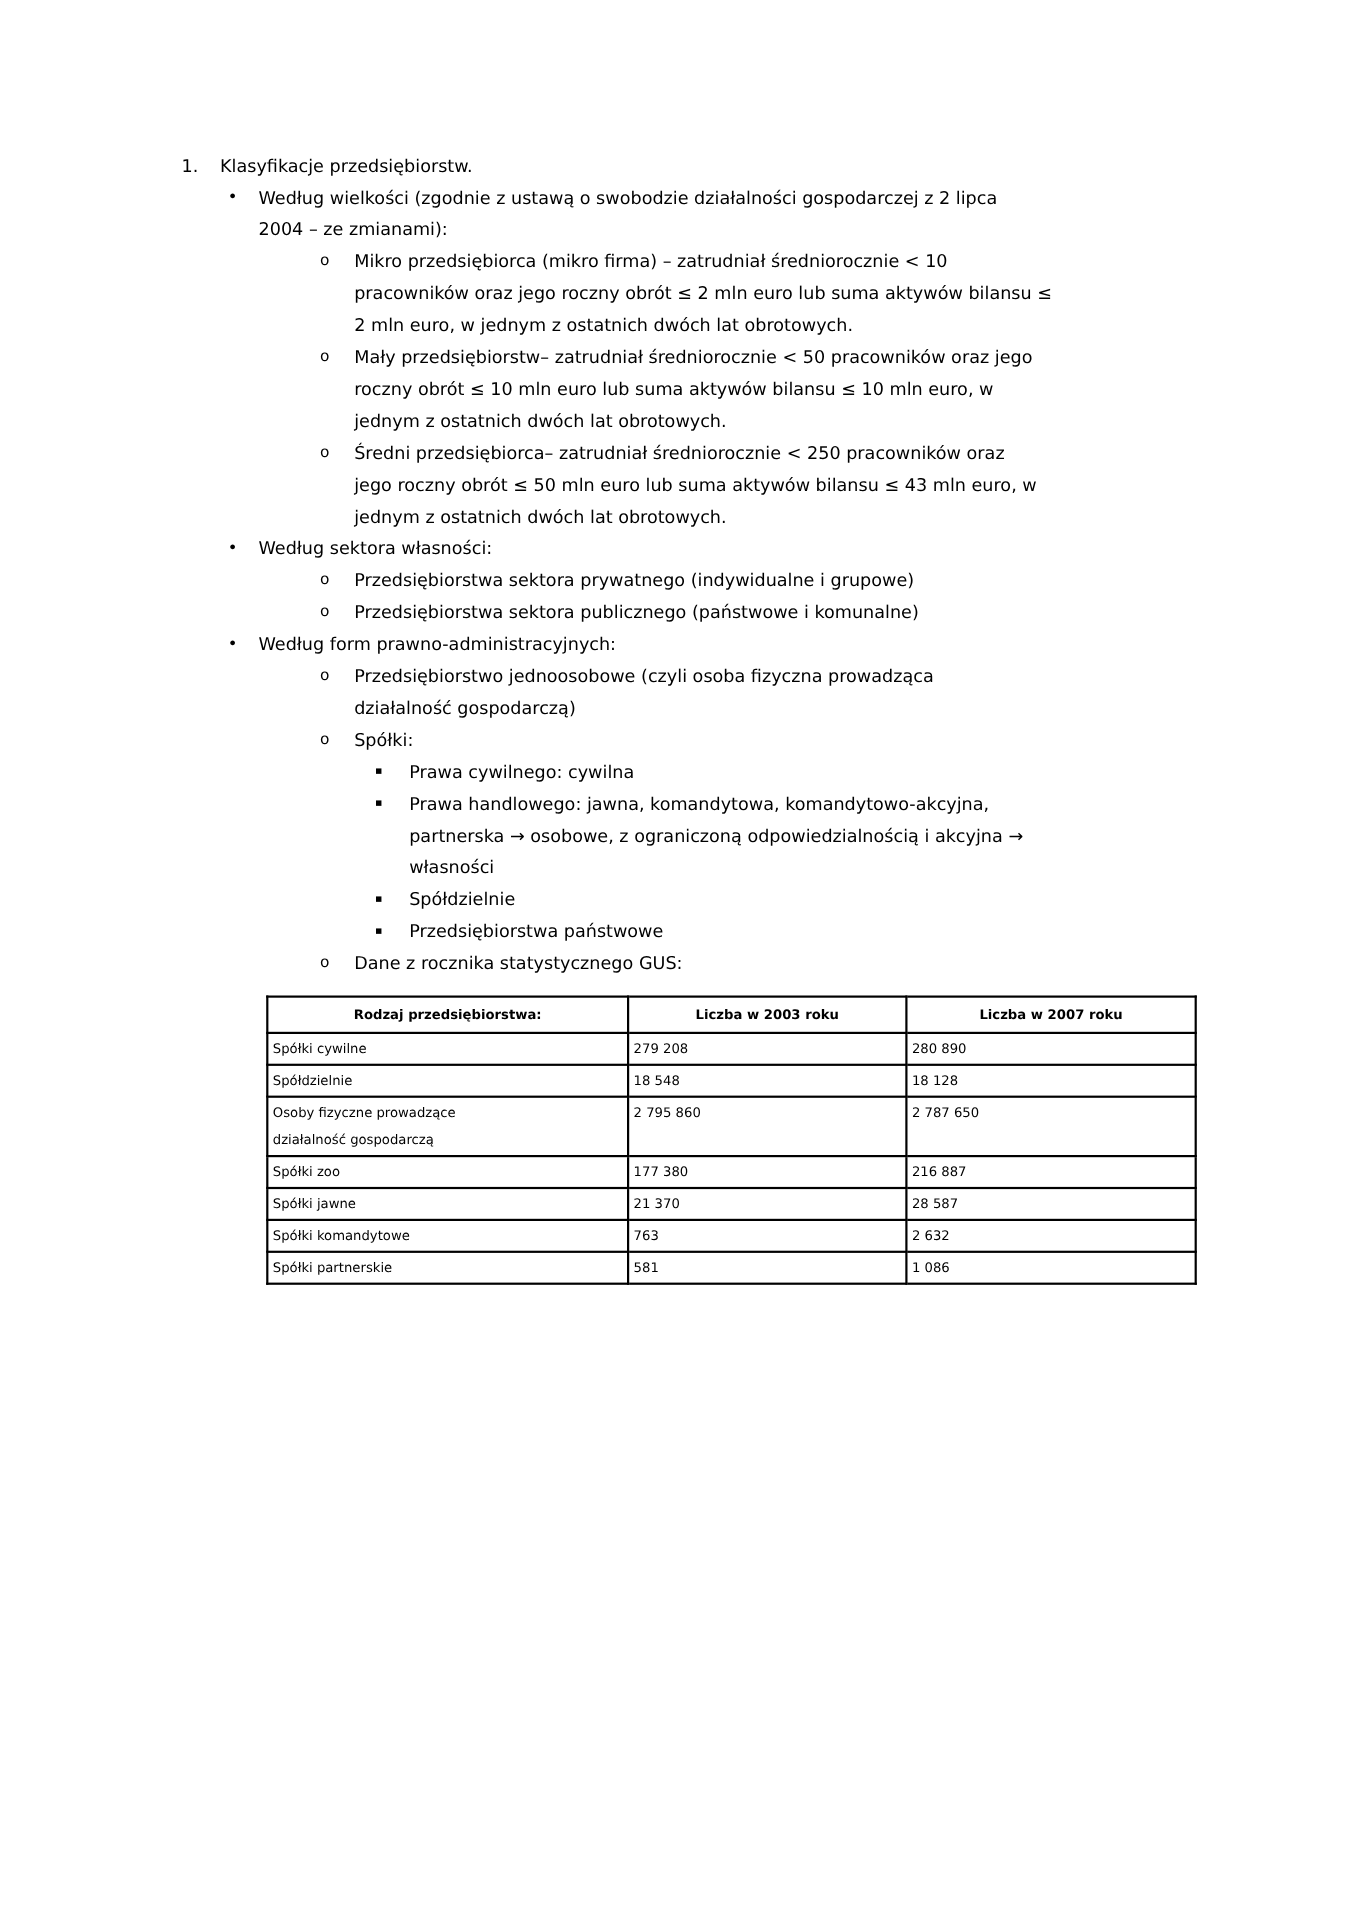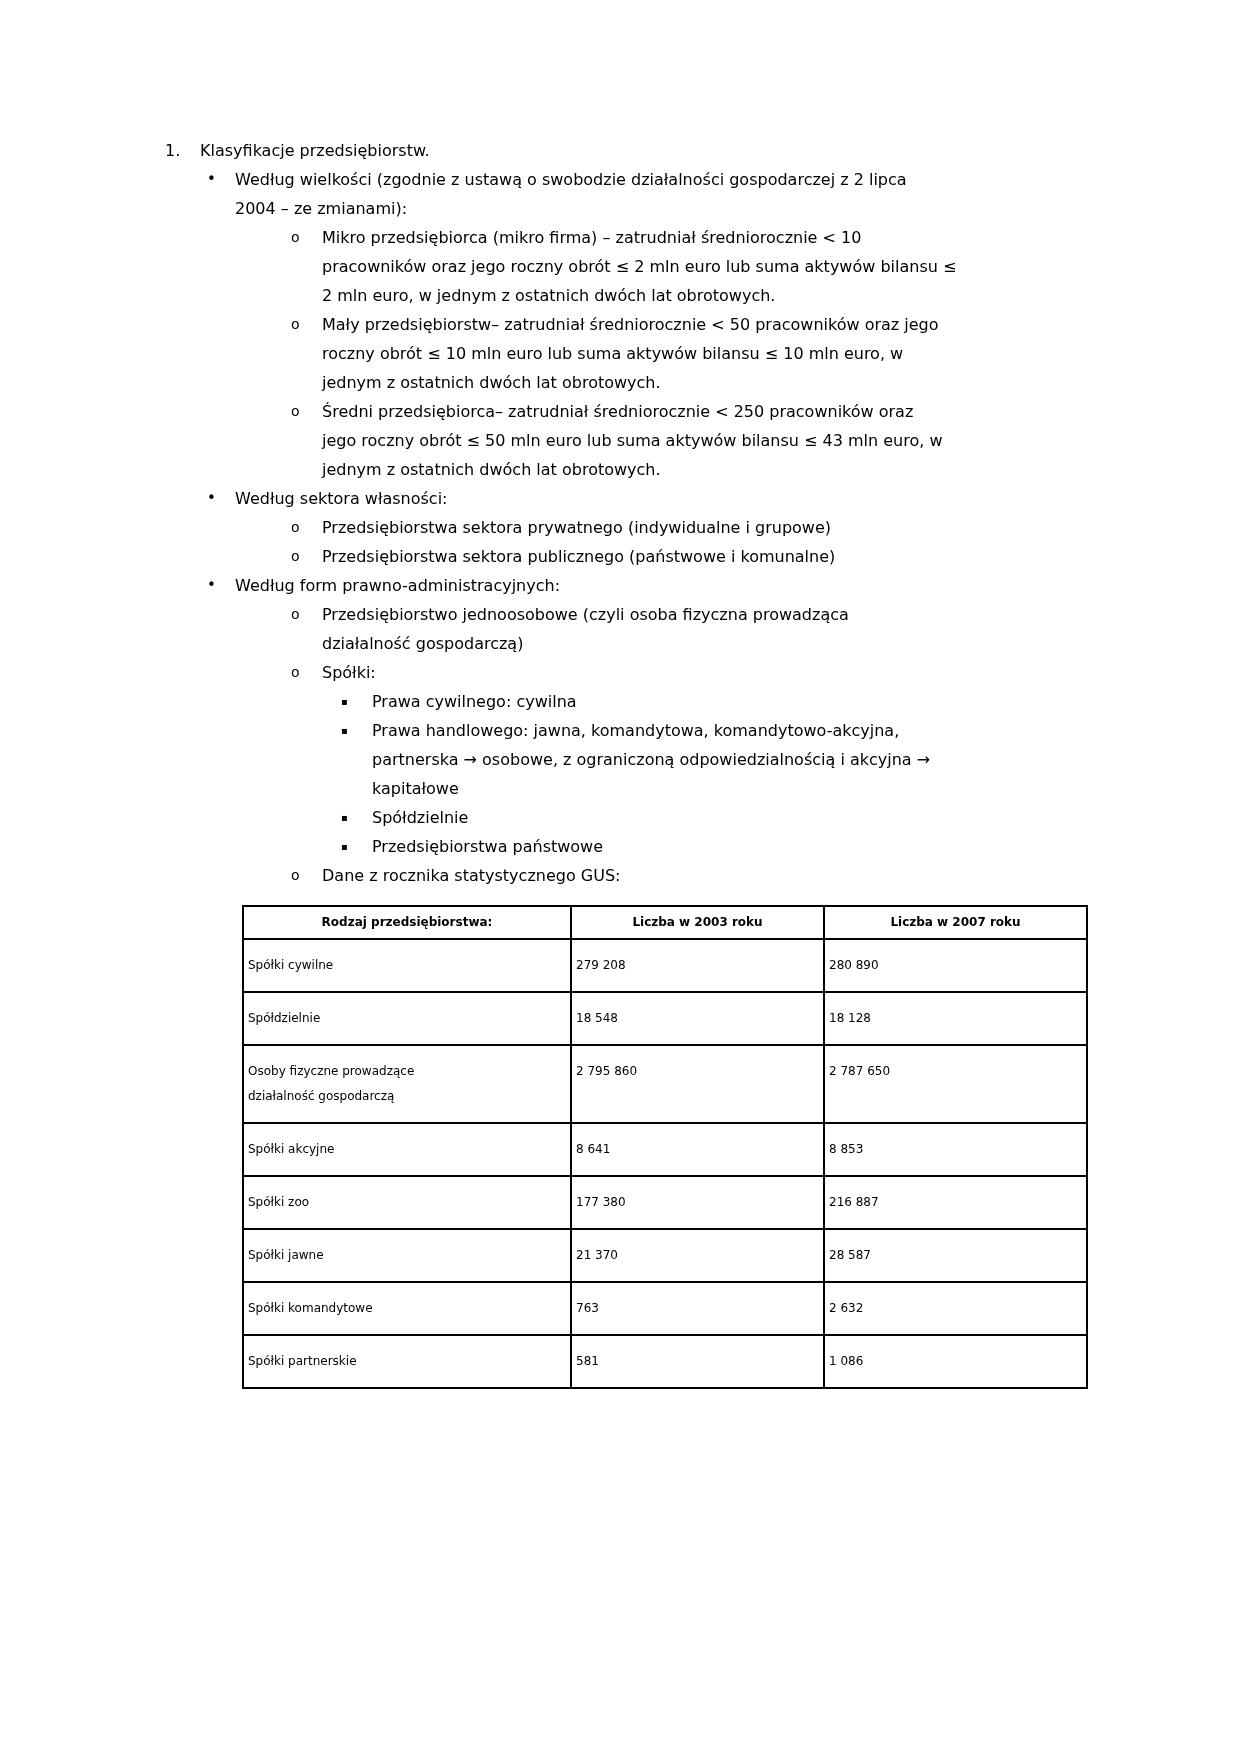--- a/index.html
+++ b/index.html
@@ -21,21 +21,21 @@
     border-collapse:collapse;table-layout:fixed;
     margin-left:242px;margin-top:15px;width:844px;
     font-size:12px;
   }
   table.gus th,table.gus td{
     border:2px solid #000;vertical-align:top;
   }
   table.gus th{
     font-weight:700;text-align:center;line-height:27px;padding:2px 4px;
   }
-  table.gus td{line-height:25px;padding:13px 4px;}
+  table.gus td{line-height:25px;padding:1px 4px;}
   td.c-label{text-align:left;padding-left:10px;white-space:pre-line;}
   td.c-num{}
 </style>
 </head>
 <body>
 
 <div class="page">
   <div class="doc">
     <div id="lines-container">
         <div class="line"><span class="marker m0" style="left: 165px;">1.</span><span class="ltext" style="margin-left: 200px;"><span>Klasyfikacje przedsiębiorstw.</span></span></div>
@@ -53,21 +53,21 @@
         <div class="line"><span class="marker m1" style="left: 207px;">•</span><span class="ltext" style="margin-left: 235px;"><span class="b">Według sektora własności:</span></span></div>
         <div class="line"><span class="marker m2" style="left: 291px;">o</span><span class="ltext" style="margin-left: 322px;"><span class="b">Przedsiębiorstwa sektora prywatnego </span><span>(indywidualne i grupowe)</span></span></div>
         <div class="line"><span class="marker m2" style="left: 291px;">o</span><span class="ltext" style="margin-left: 322px;"><span class="b">Przedsiębiorstwa sektora publicznego </span><span>(państwowe i komunalne)</span></span></div>
         <div class="line"><span class="marker m1" style="left: 207px;">•</span><span class="ltext" style="margin-left: 235px;"><span class="b">Według form prawno-administracyjnych:</span></span></div>
         <div class="line"><span class="marker m2" style="left: 291px;">o</span><span class="ltext" style="margin-left: 322px;"><span class="b">Przedsiębiorstwo jednoosobowe </span><span>(czyli osoba fizyczna prowadząca</span></span></div>
         <div class="line"><span class="ltext" style="margin-left: 322px;"><span>działalność gospodarczą)</span></span></div>
         <div class="line"><span class="marker m2" style="left: 291px;">o</span><span class="ltext" style="margin-left: 322px;"><span class="b">Spółki:</span></span></div>
         <div class="line"><span class="marker m3" style="left: 341px;">▪</span><span class="ltext" style="margin-left: 372px;"><span class="b">Prawa cywilnego</span><span>: cywilna</span></span></div>
         <div class="line"><span class="marker m3" style="left: 341px;">▪</span><span class="ltext" style="margin-left: 372px;"><span class="b">Prawa handlowego</span><span>: jawna, komandytowa, komandytowo-akcyjna,</span></span></div>
         <div class="line"><span class="ltext" style="margin-left: 372px;"><span>partnerska → </span><span class="b">osobowe</span><span>, z ograniczoną odpowiedzialnością i akcyjna →</span></span></div>
-        <div class="line"><span class="ltext" style="margin-left: 372px;"><span class="b">kapitałowe</span></span></div>
+        <div class="line"><span class="ltext" style="margin-left: 372px;"><span class="b">własności</span></span></div>
         <div class="line"><span class="marker m3" style="left: 341px;">▪</span><span class="ltext" style="margin-left: 372px;"><span class="b">Spółdzielnie</span></span></div>
         <div class="line"><span class="marker m3" style="left: 341px;">▪</span><span class="ltext" style="margin-left: 372px;"><span class="b">Przedsiębiorstwa państwowe</span></span></div>
         <div class="line"><span class="marker m2" style="left: 291px;">o</span><span class="ltext" style="margin-left: 322px;"><span>Dane z rocznika statystycznego GUS:</span></span></div>
       </div>
     <table class="gus">
       <colgroup>
         <col style="width:328px">
         <col style="width:253px">
         <col style="width:263px">
       </colgroup>
@@ -89,25 +89,20 @@
             <td class="c-num">18 548</td>
             <td class="c-num">18 128</td>
           </tr>
           <tr>
             <td class="c-label">Osoby fizyczne prowadzące
 działalność gospodarczą</td>
             <td class="c-num">2 795 860</td>
             <td class="c-num">2 787 650</td>
           </tr>
           <tr>
-            <td class="c-label">Spółki akcyjne</td>
-            <td class="c-num">8 641</td>
-            <td class="c-num">8 853</td>
-          </tr>
-          <tr>
             <td class="c-label">Spółki zoo</td>
             <td class="c-num">177 380</td>
             <td class="c-num">216 887</td>
           </tr>
           <tr>
             <td class="c-label">Spółki jawne</td>
             <td class="c-num">21 370</td>
             <td class="c-num">28 587</td>
           </tr>
           <tr>

